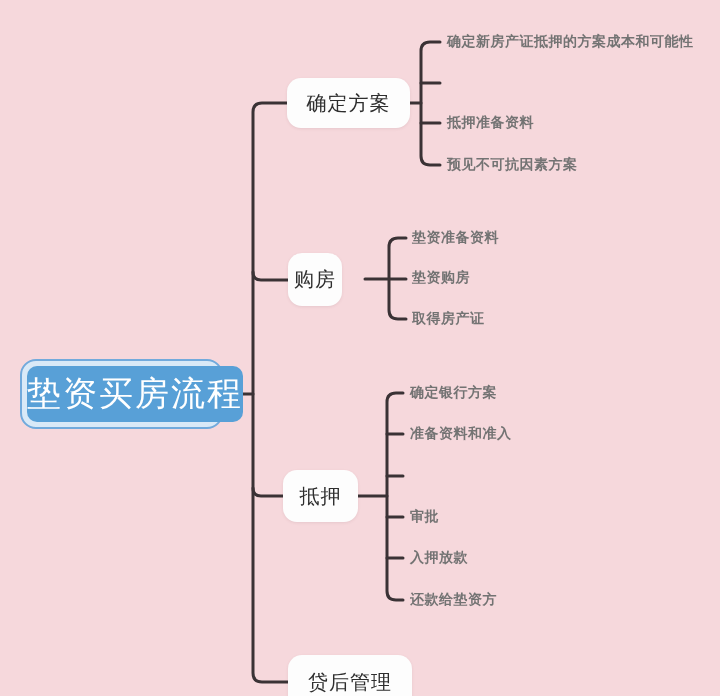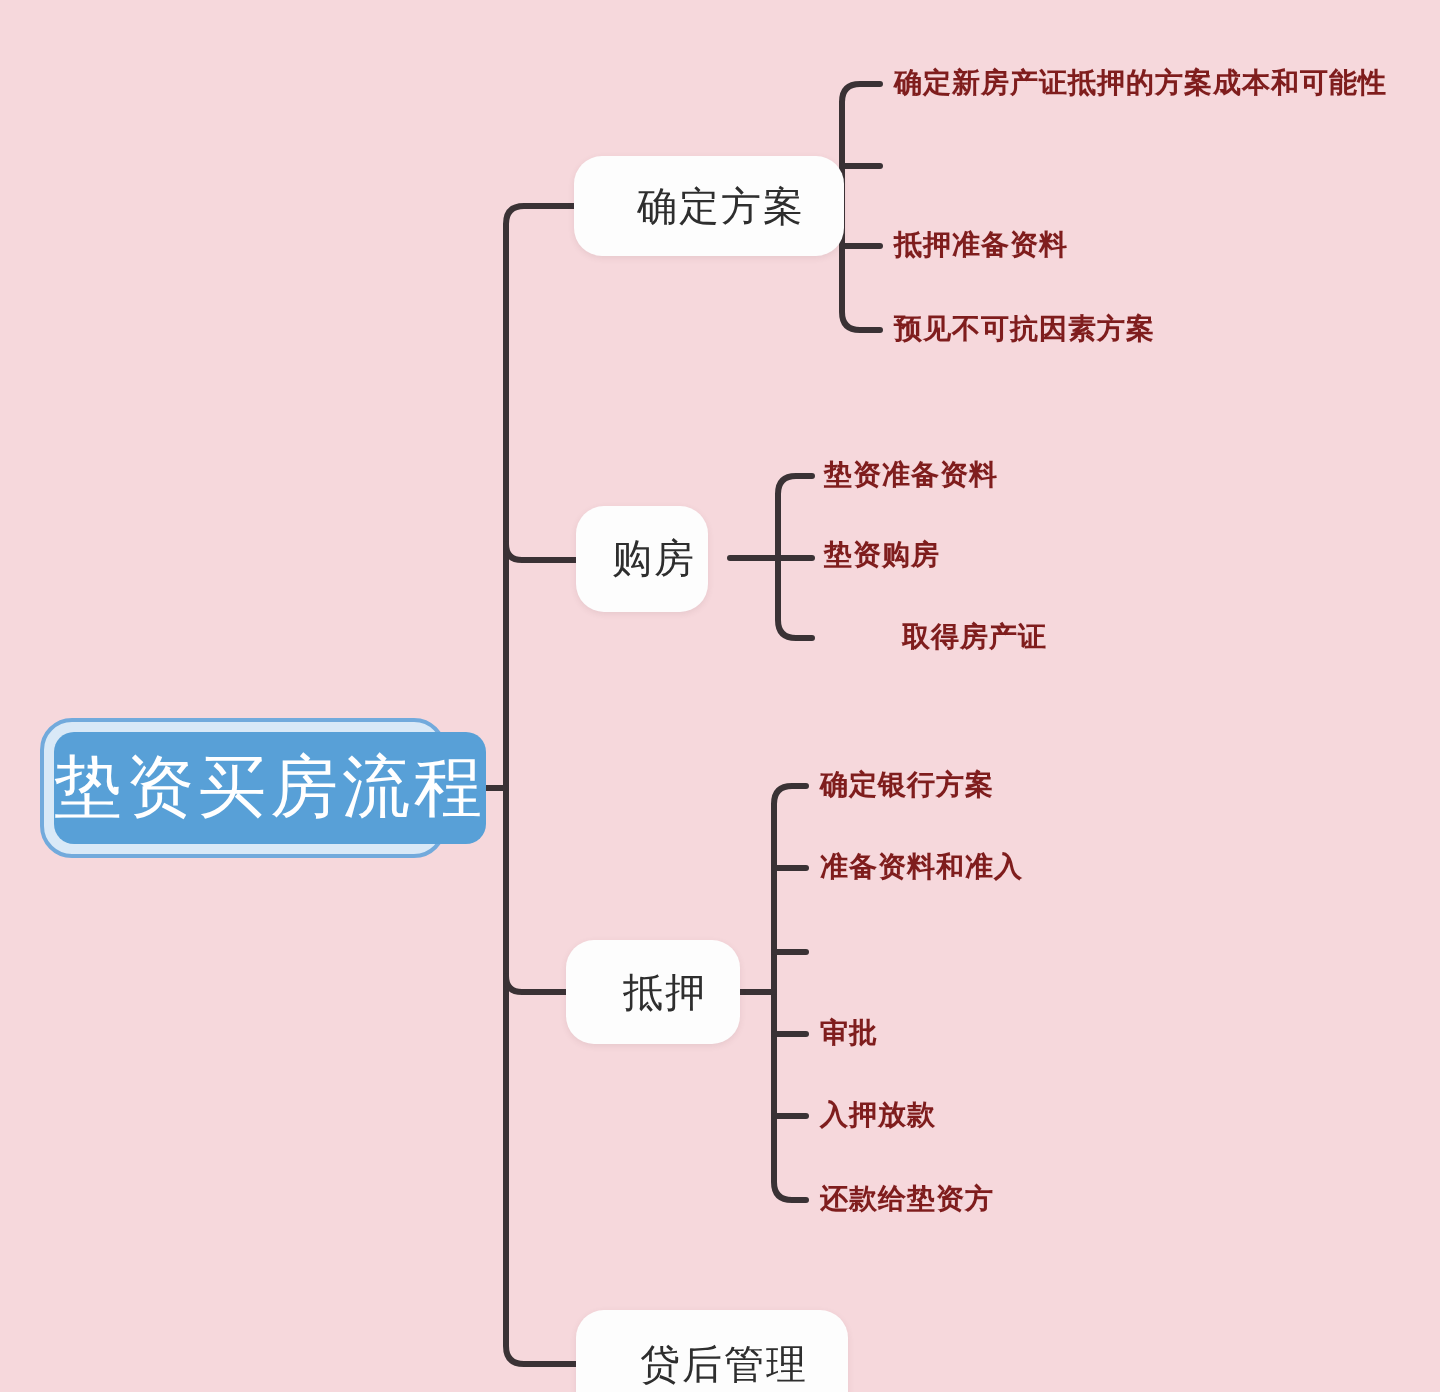--- a/index.html
+++ b/index.html
@@ -26,27 +26,26 @@
     background: #fdfdfd;
     border-radius: 14px;
     display: flex;
     align-items: center;
     justify-content: center;
     color: #2e2e2e;
     font-size: 20px;
     letter-spacing: 1px;
     box-shadow: 0 1px 3px rgba(95, 60, 70, 0.10);
     white-space: nowrap;
-    padding-left: 12px;
   }
   .leaf {
     position: absolute;
     z-index: 2;
     transform: translateY(-50%);
-    color: #7f1d1d;
+    color: #737373;
     font-size: 14px;
     font-weight: 600;
     letter-spacing: 0.5px;
     white-space: nowrap;
   }
   .root {
     position: absolute;
     z-index: 3;
     background: #d9e9f7;
     border: 2px solid #72aadc;
@@ -112,21 +111,21 @@
   <div class="node" style="left:283px; top:470px; width:75px; height:52px;text-align:right;">抵押</div>
 
   <div class="node" style="left:288px; top:655px; width:124px; height:55px;">贷后管理</div>
 
   <div class="leaf" style="left:447px; top:42px;">确定新房产证抵押的方案成本和可能性</div>
   <div class="leaf" style="left:447px; top:123px;">抵押准备资料</div>
   <div class="leaf" style="left:447px; top:165px;">预见不可抗因素方案</div>
 
   <div class="leaf" style="left:412px; top:238px;">垫资准备资料</div>
   <div class="leaf" style="left:412px; top:278px;">垫资购房</div>
-  <div class="leaf" style="left:412px; top:319px;margin-left:39px;">取得房产证</div>
+  <div class="leaf" style="left:412px; top:319px;">取得房产证</div>
 
   <div class="leaf" style="left:410px; top:393px;">确定银行方案</div>
   <div class="leaf" style="left:410px; top:434px;">准备资料和准入</div>
   <div class="leaf" style="left:410px; top:517px;">审批</div>
   <div class="leaf" style="left:410px; top:558px;">入押放款</div>
   <div class="leaf" style="left:410px; top:600px;">还款给垫资方</div>
 
 </div>
 
 </body></html>

